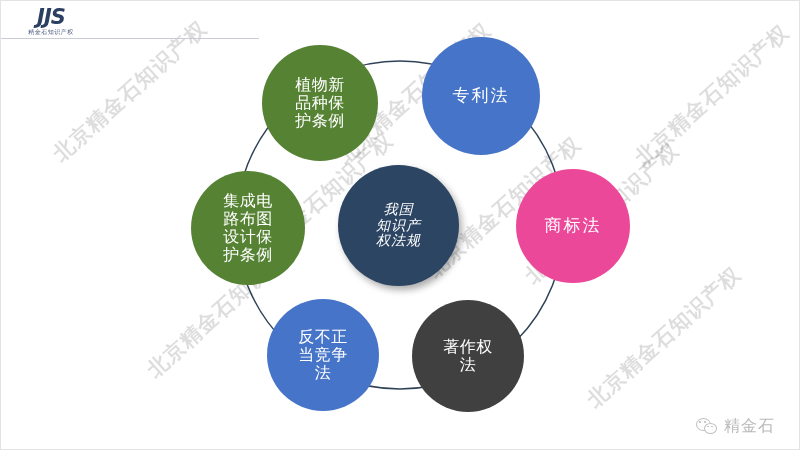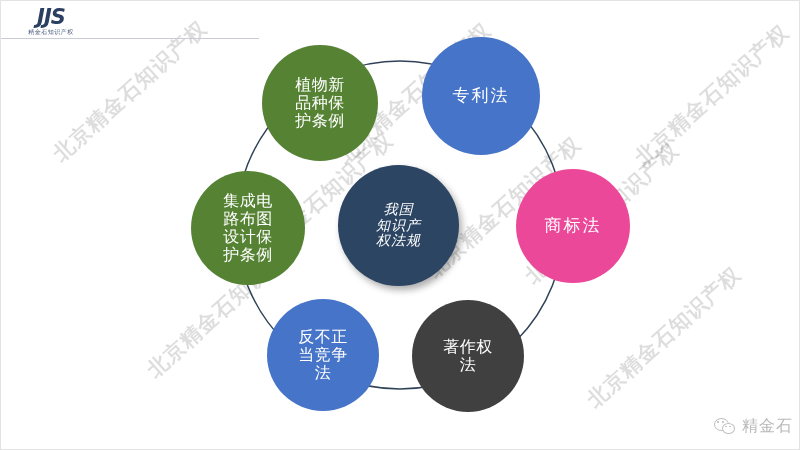--- a/index.html
+++ b/index.html
@@ -153,21 +153,21 @@
     text-align: center;
   }
   .node-blue.one-line {
     font-size: 17px;
     letter-spacing: 2px;
   }
 
   
   #footer-brand {
     position: absolute;
-    right: 6px;
+    right: 24px;
     bottom: 12px;
     display: flex;
     align-items: center;
     gap: 6px;
     z-index: 22;
     opacity: 0.62;
     text-align: center;
   }
   #wechat-icon {
     width: 22px;

